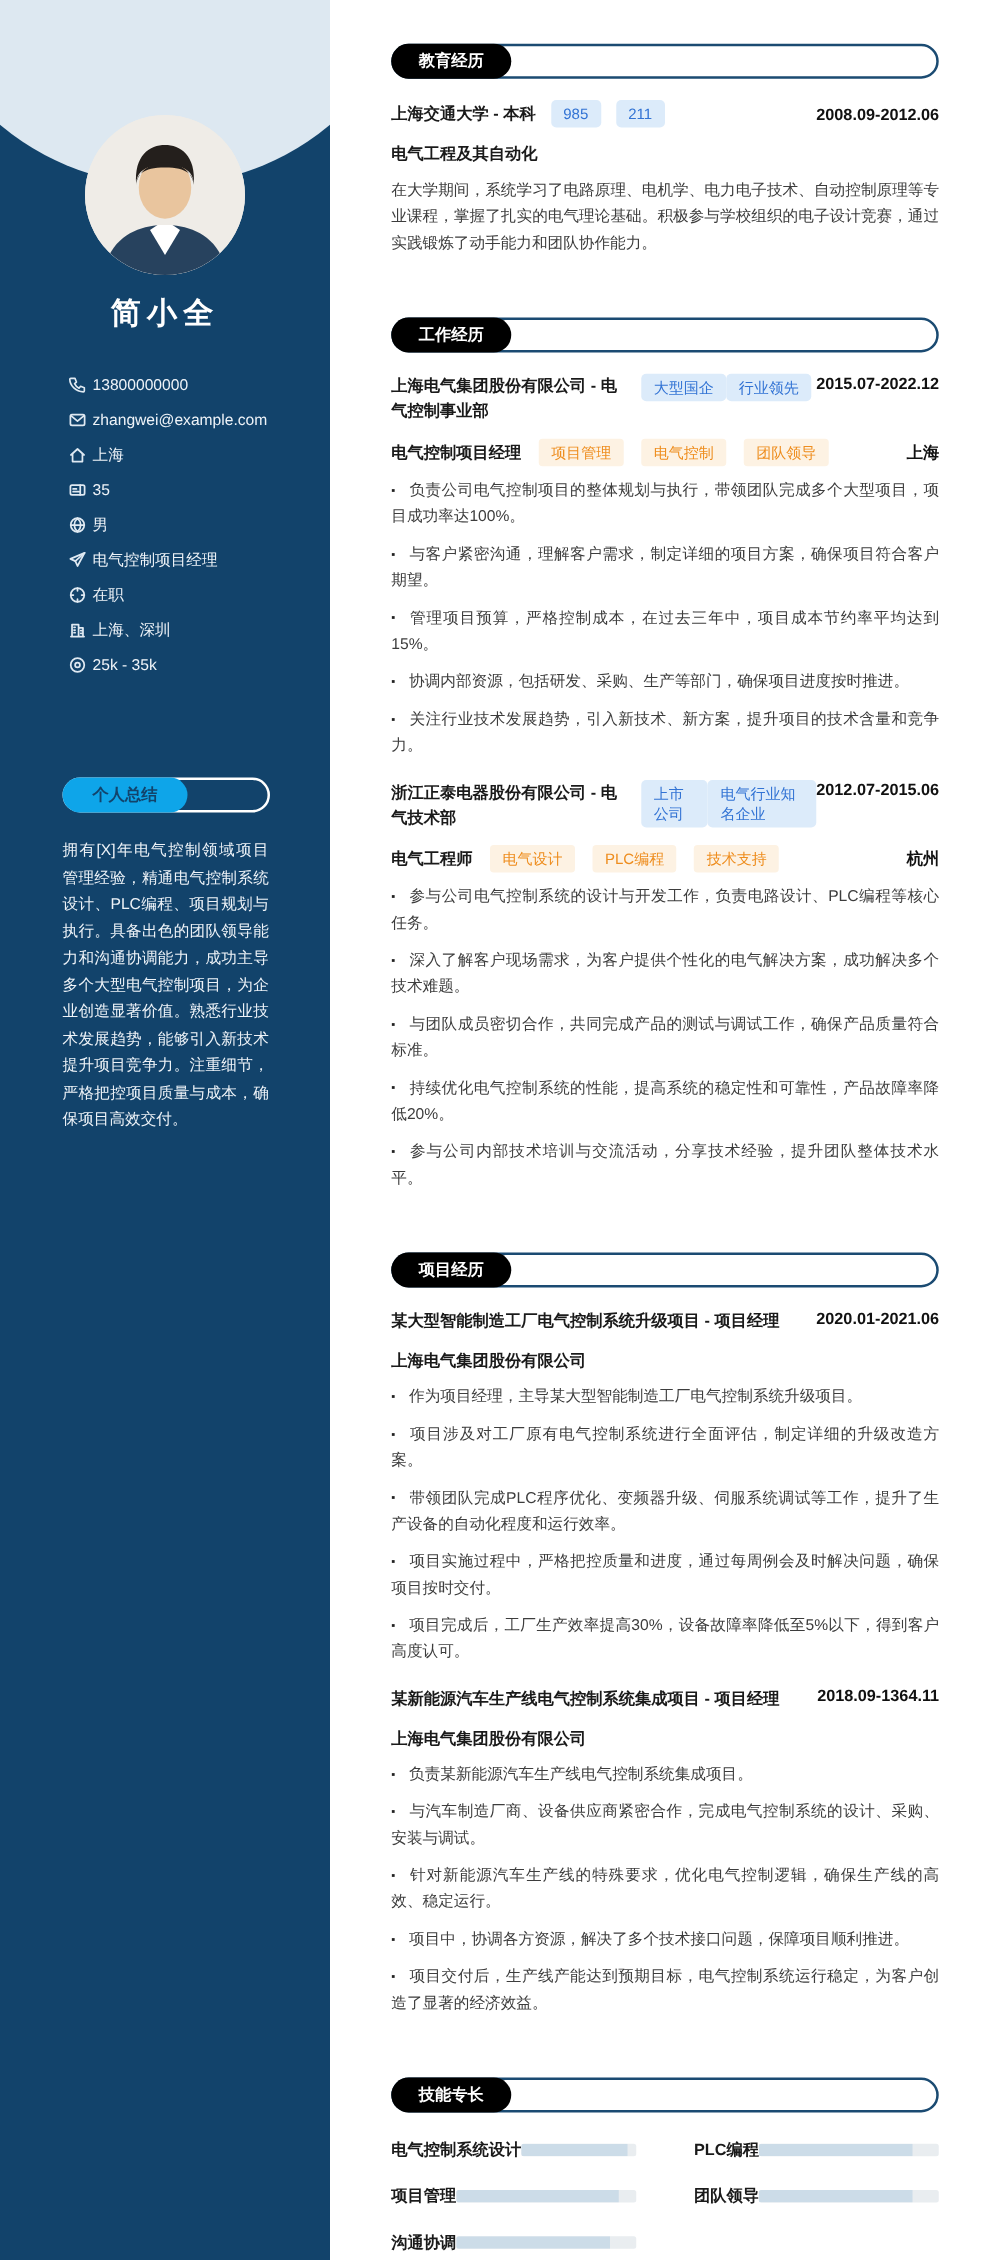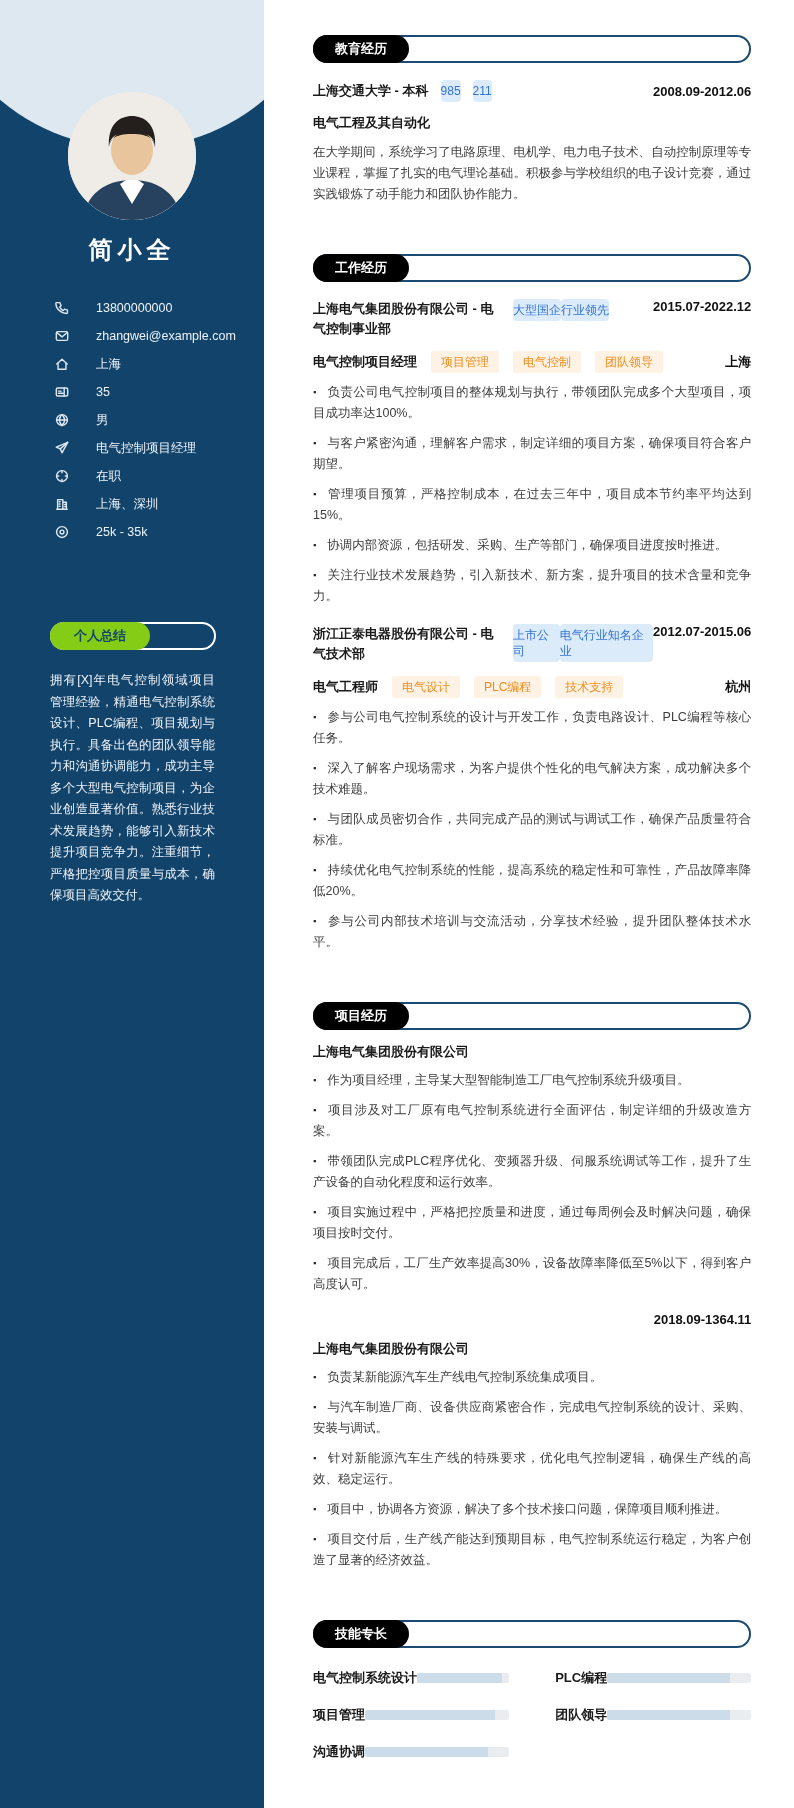--- a/index.html
+++ b/index.html
@@ -9,41 +9,41 @@
   .sidebar{width:264px;min-width:264px;height:100%;background:#12436b;color:#fff;
            position:relative;overflow:hidden;box-sizing:border-box;}
   .hero{position:relative;height:234px;}
   .hero-circle{position:absolute;width:410px;height:410px;border-radius:50%;
                background:#dde8f1;left:-73px;top:-262px;}
   .avatar{position:absolute;left:68px;top:92px;width:128px;height:128px;border-radius:50%;
           overflow:hidden;background:#efece7;}
   .avatar svg{display:block;}
   .name{margin:0;text-align:center;font-size:24px;font-weight:700;letter-spacing:5px;color:#fff;}
   .contacts{list-style:none;margin:28px 0 0;padding:0 20px 0 55px;}
-  .contacts li{display:flex;align-items:center;gap:27px;height:28px;font-size:12.5px;color:#eef3f8;}
+  .contacts li{display:flex;align-items:center;gap:5px;height:28px;font-size:12.5px;color:#eef3f8;}
   .cicon{width:14px;height:14px;display:inline-flex;align-items:center;justify-content:center;flex:0 0 14px;}
   .cicon svg{width:14px;height:14px;stroke:#dfe9f2;fill:none;stroke-width:1.6;stroke-linecap:round;stroke-linejoin:round;}
   .side-sec-header{position:relative;height:28px;width:166px;border:2px solid #fff;
                    border-radius:16px;box-sizing:border-box;margin:76px 0 0 50px;}
-  .side-pill{position:absolute;left:-2px;top:-2px;height:28px;min-width:100px;background:#84cc16;
+  .side-pill{position:absolute;left:-2px;top:-2px;height:28px;min-width:100px;background:#0ea5e9;
              color:#12436b;border-radius:16px;display:inline-flex;align-items:center;
              justify-content:center;font-weight:700;font-size:13px;padding:0 16px;box-sizing:border-box;}
   .summary{margin:20px 49px 0 50px;font-size:12.5px;line-height:21.5px;color:#eef3f8;text-align:justify;}
   
   .main{flex:1;box-sizing:border-box;padding:35px 61px 30px 49px;}
   .sec-header{position:relative;height:28px;border:2px solid #1b4b72;border-radius:16px;box-sizing:border-box;}
   .sec-pill{position:absolute;left:-2px;top:-2px;height:28px;min-width:96px;background:#000000;color:#fff;
             border-radius:16px;display:inline-flex;align-items:center;justify-content:center;
             font-weight:700;font-size:13px;padding:0 20px;box-sizing:border-box;}
   section{margin:0;}
   .sec-gap{margin-top:49px;}
   .bold{font-weight:700;color:#1a1a1a;}
   .head-row{display:flex;align-items:center;gap:12px;margin-top:17px;font-size:13px;}
   .date{margin-left:auto;font-weight:700;font-size:13px;color:#111;white-space:nowrap;}
-  .badge{background:#dcebfa;color:#3273d4;font-size:12px;line-height:16px;padding:3px 0;
+  .badge{background:#dcebfa;color:#3273d4;font-size:12px;line-height:16px;padding:3px 10px;
          border-radius:4px;box-sizing:border-box;}
   .major{margin-top:12px;font-size:13px;}
   .desc{font-size:12.5px;line-height:21px;color:#3d3d3d;margin:10px 0 0;text-align:justify;}
   .job-head{display:flex;align-items:flex-start;margin-top:17px;}
   .company{width:192px;font-size:13px;font-weight:700;line-height:20px;color:#1a1a1a;}
   .badges{display:flex;width:140px;margin-left:8px;align-items:flex-start;}
   .badges .badge{min-width:0;}
   .title-row{display:flex;align-items:center;gap:14px;margin-top:12px;font-size:13px;}
   .city{margin-left:auto;font-weight:700;font-size:13px;color:#111;}
   .tag{background:#fdf2e3;color:#ee8d1e;font-size:12px;padding:3px 10px;border-radius:3px;line-height:16px;}
@@ -234,30 +234,35 @@
         <p class="bullet"><span class="b-dot">▪</span><span>参与公司内部技术培训与交流活动，分享技术经验，提升团队整体技术水平。</span></p>
       </article>
     </section>
 
     <section class="sec-gap">
       <div class="sec-header">
         <span class="sec-pill">项目经历</span>
       </div>
 
       <article>
+        <div class="proj-head">
+          <span class="bold proj-title">某大型智能制造工厂电气控制系统升级项目 - 项目经理</span>
+          <span class="date">2020.01-2021.06</span>
+        </div>
         <div class="bold company-line">上海电气集团股份有限公司</div>
         <p class="bullet"><span class="b-dot">▪</span><span>作为项目经理，主导某大型智能制造工厂电气控制系统升级项目。</span></p>
         <p class="bullet"><span class="b-dot">▪</span><span>项目涉及对工厂原有电气控制系统进行全面评估，制定详细的升级改造方案。</span></p>
         <p class="bullet"><span class="b-dot">▪</span><span>带领团队完成PLC程序优化、变频器升级、伺服系统调试等工作，提升了生产设备的自动化程度和运行效率。</span></p>
         <p class="bullet"><span class="b-dot">▪</span><span>项目实施过程中，严格把控质量和进度，通过每周例会及时解决问题，确保项目按时交付。</span></p>
         <p class="bullet"><span class="b-dot">▪</span><span>项目完成后，工厂生产效率提高30%，设备故障率降低至5%以下，得到客户高度认可。</span></p>
       </article>
 
       <article style="margin-top:10px;">
         <div class="proj-head">
+          <span class="bold proj-title">某新能源汽车生产线电气控制系统集成项目 - 项目经理</span>
           <span class="date">2018.09-1364.11</span>
         </div>
         <div class="bold company-line">上海电气集团股份有限公司</div>
         <p class="bullet"><span class="b-dot">▪</span><span>负责某新能源汽车生产线电气控制系统集成项目。</span></p>
         <p class="bullet"><span class="b-dot">▪</span><span>与汽车制造厂商、设备供应商紧密合作，完成电气控制系统的设计、采购、安装与调试。</span></p>
         <p class="bullet"><span class="b-dot">▪</span><span>针对新能源汽车生产线的特殊要求，优化电气控制逻辑，确保生产线的高效、稳定运行。</span></p>
         <p class="bullet"><span class="b-dot">▪</span><span>项目中，协调各方资源，解决了多个技术接口问题，保障项目顺利推进。</span></p>
         <p class="bullet"><span class="b-dot">▪</span><span>项目交付后，生产线产能达到预期目标，电气控制系统运行稳定，为客户创造了显著的经济效益。</span></p>
       </article>
     </section>

